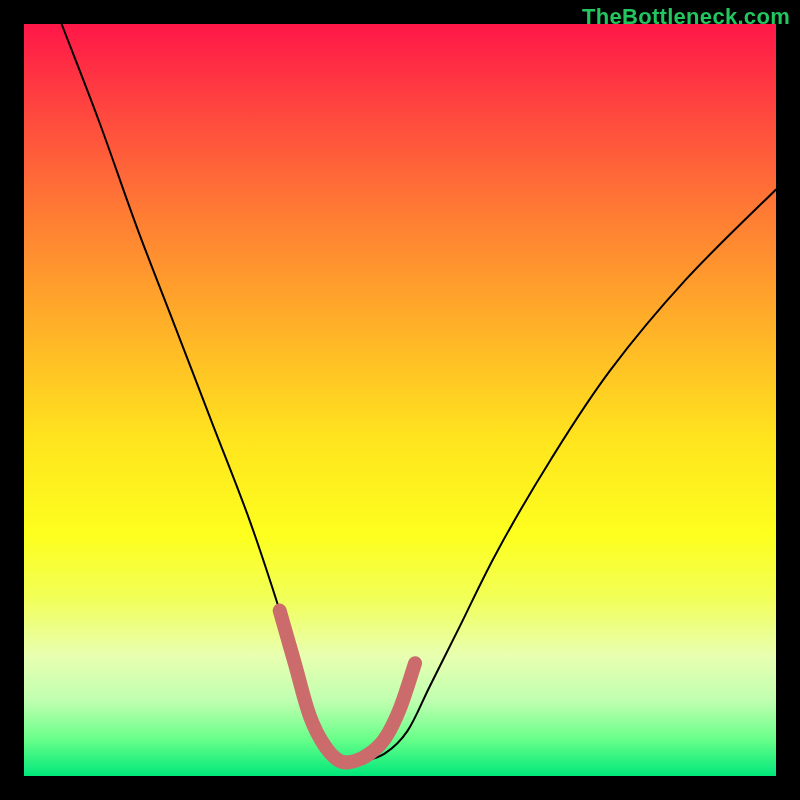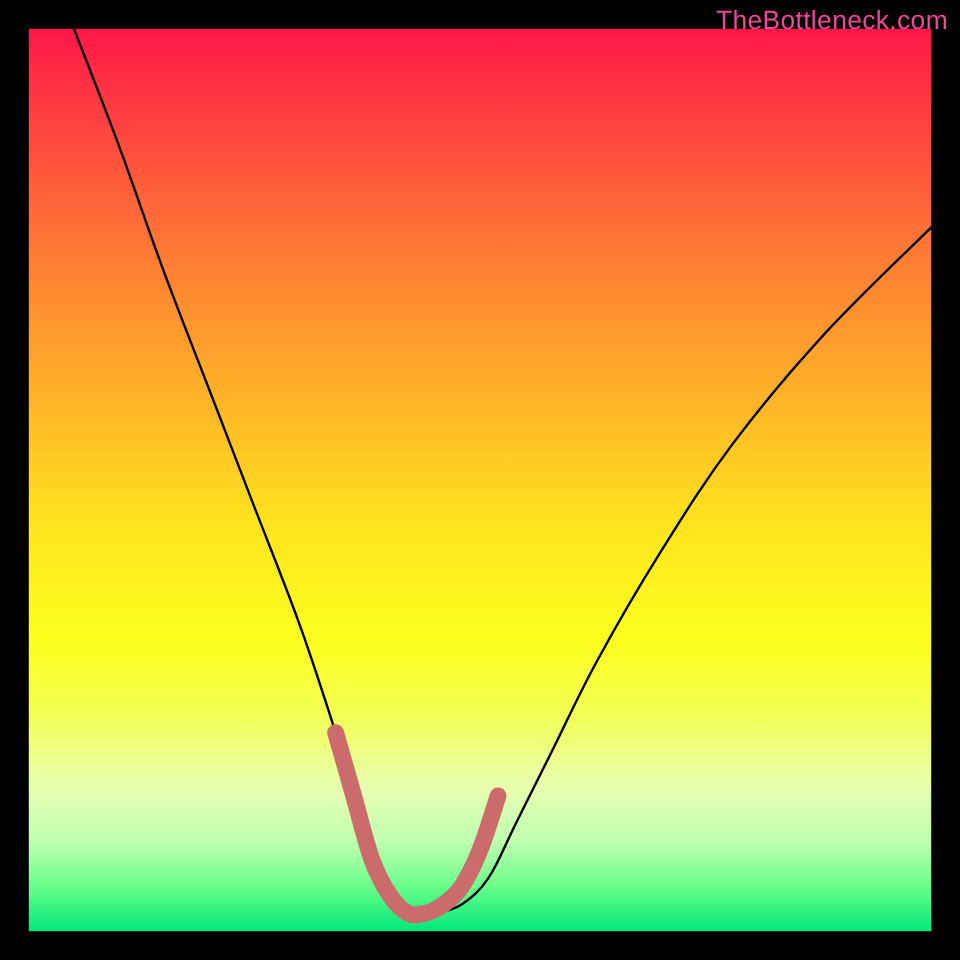--- a/index.html
+++ b/index.html
@@ -18,23 +18,23 @@
       #fdff1e 68%,
       #f2ff55 76%,
       #e8ffb0 84%,
       #c0ffb0 90%,
       #6bff8a 95%,
       #00e87a 100%);
   }
   .watermark {
     position: absolute;
     top: 4px; right: 10px;
-    color: #ec4899;
+    color: #22c55e;
     font-size: 22px;
-    font-weight: 400;
+    font-weight: 700;
     letter-spacing: 0.3px;
     z-index: 10;
     margin-left: 24px;
   }
   svg.curve {
     position: absolute;
     left: 0; top: 0;
     width: 752px; height: 752px;
     overflow: visible;
   }

